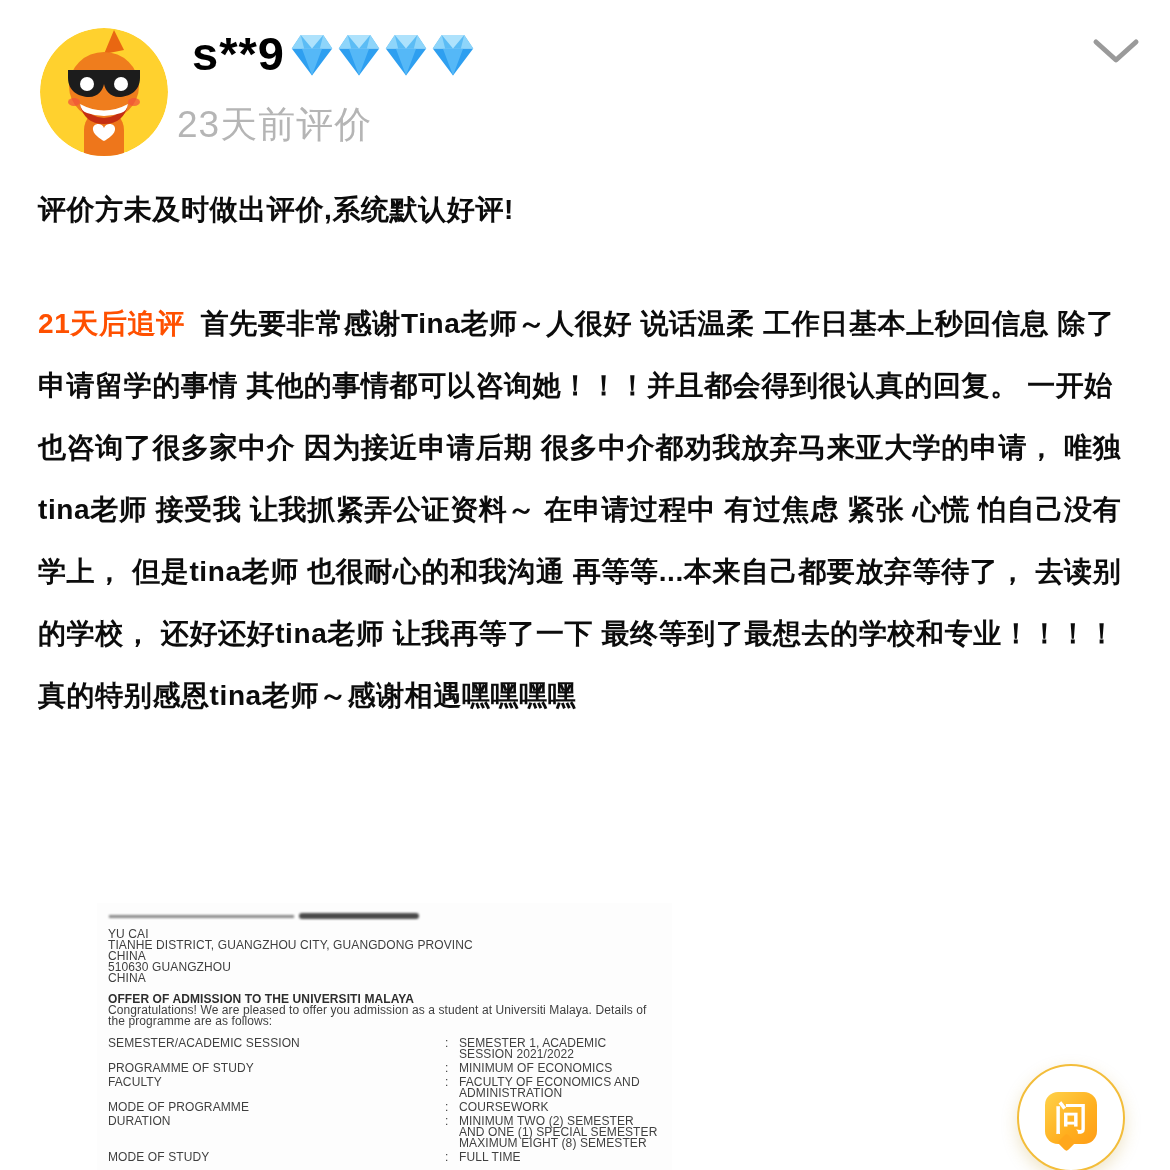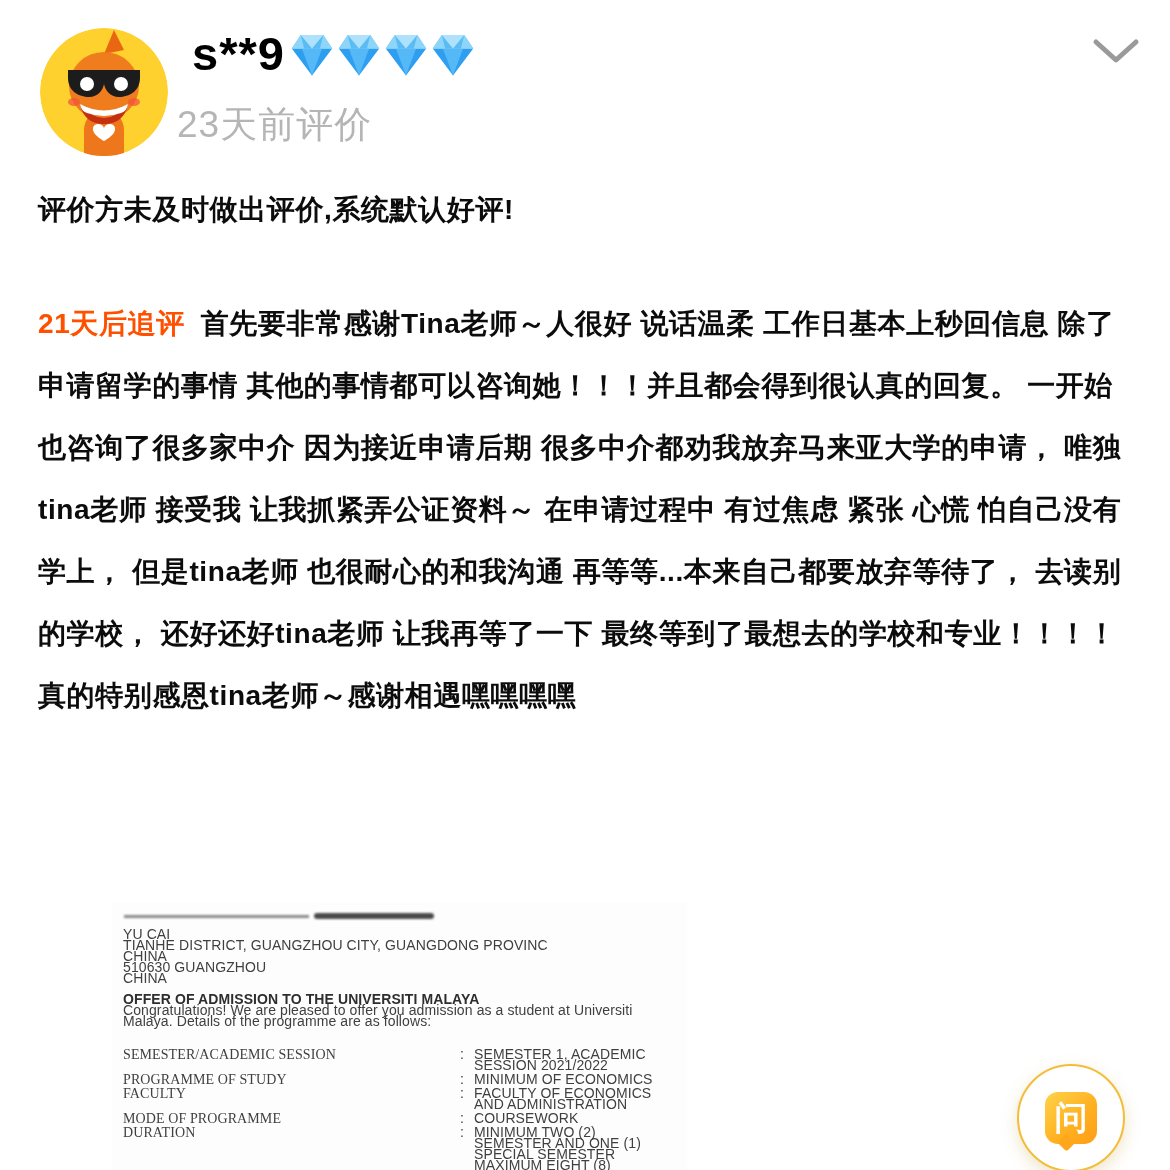--- a/index.html
+++ b/index.html
@@ -29,34 +29,34 @@
   
   .review-text{
     position:absolute;top:179px;left:38px;width:1100px;
     font-size:28px;line-height:62px;font-weight:600;color:#0c0c0c;letter-spacing:0.6px;
   }
   .default-review{margin:0 0 52px 0;}
   .followup{margin:0;}
   .followup-label{color:#ff5000;font-weight:700;margin-right:16px;}
   
   .doc{
-    position:absolute;top:903px;left:112px;width:575px;height:267px;background:#fdfdfd;
-    font-size:14px;line-height:11px;color:#3f3f3f;filter:blur(0.35px);
+    position:absolute;top:903px;left:97px;width:575px;height:267px;background:#fdfdfd;
+    font-size:12px;line-height:11px;color:#3f3f3f;filter:blur(0.35px);
     letter-spacing:0.1px;overflow:hidden;cursor:pointer;
   }
   .doc-redacted{position:relative;height:10px;margin:8px 0 8px 12px;width:330px;}
   .doc-redacted .seg1{position:absolute;left:0;top:4px;width:185px;height:3px;background:#8a8a8a;filter:blur(1px);}
   .doc-redacted .seg2{position:absolute;left:190px;top:2px;width:120px;height:6px;background:#4a4a4a;filter:blur(1.2px);border-radius:3px;}
   .doc-body{margin-left:11px;margin-right:8px;}
   .doc-recipient{margin-bottom:10px;}
   .doc-salutation{margin-bottom:11px;}
   .doc-subject{font-weight:700;color:#2e2e2e;margin-bottom:0;}
-  .doc-intro{margin-bottom:22px;width:545px;}
+  .doc-intro{margin-bottom:11px;width:545px;}
   .doc-row{display:flex;margin-bottom:3px;}
-  .doc-label{width:337px;flex:0 0 337px;font-family:Liberation Serif, serif;}
+  .doc-label{width:337px;flex:0 0 337px;}
   .doc-colon{width:14px;flex:0 0 14px;}
   .doc-value{width:200px;}
   
   .ask-fab{
     position:absolute;left:1017px;top:1064px;width:108px;height:108px;border-radius:50%;
     background:#ffffff;border:2px solid #f3bd3a;box-sizing:border-box;
     box-shadow:0 6px 16px rgba(190,150,40,0.25);
     display:flex;align-items:center;justify-content:center;cursor:pointer;
   }
   .ask-bubble{

